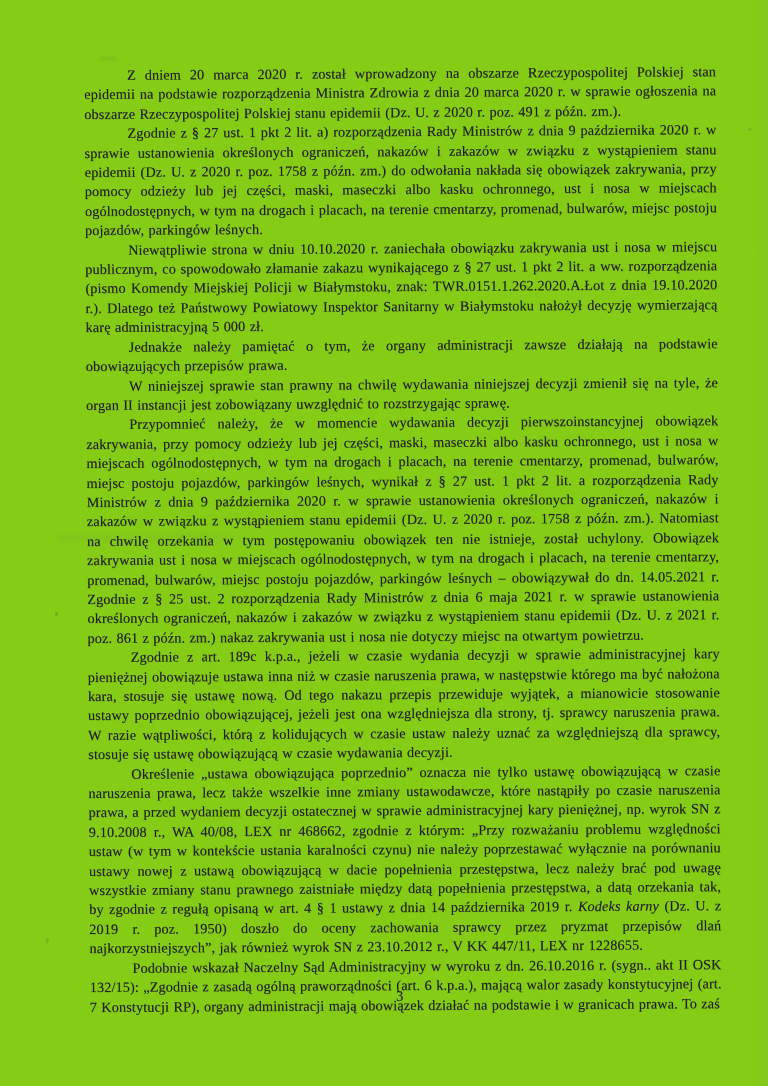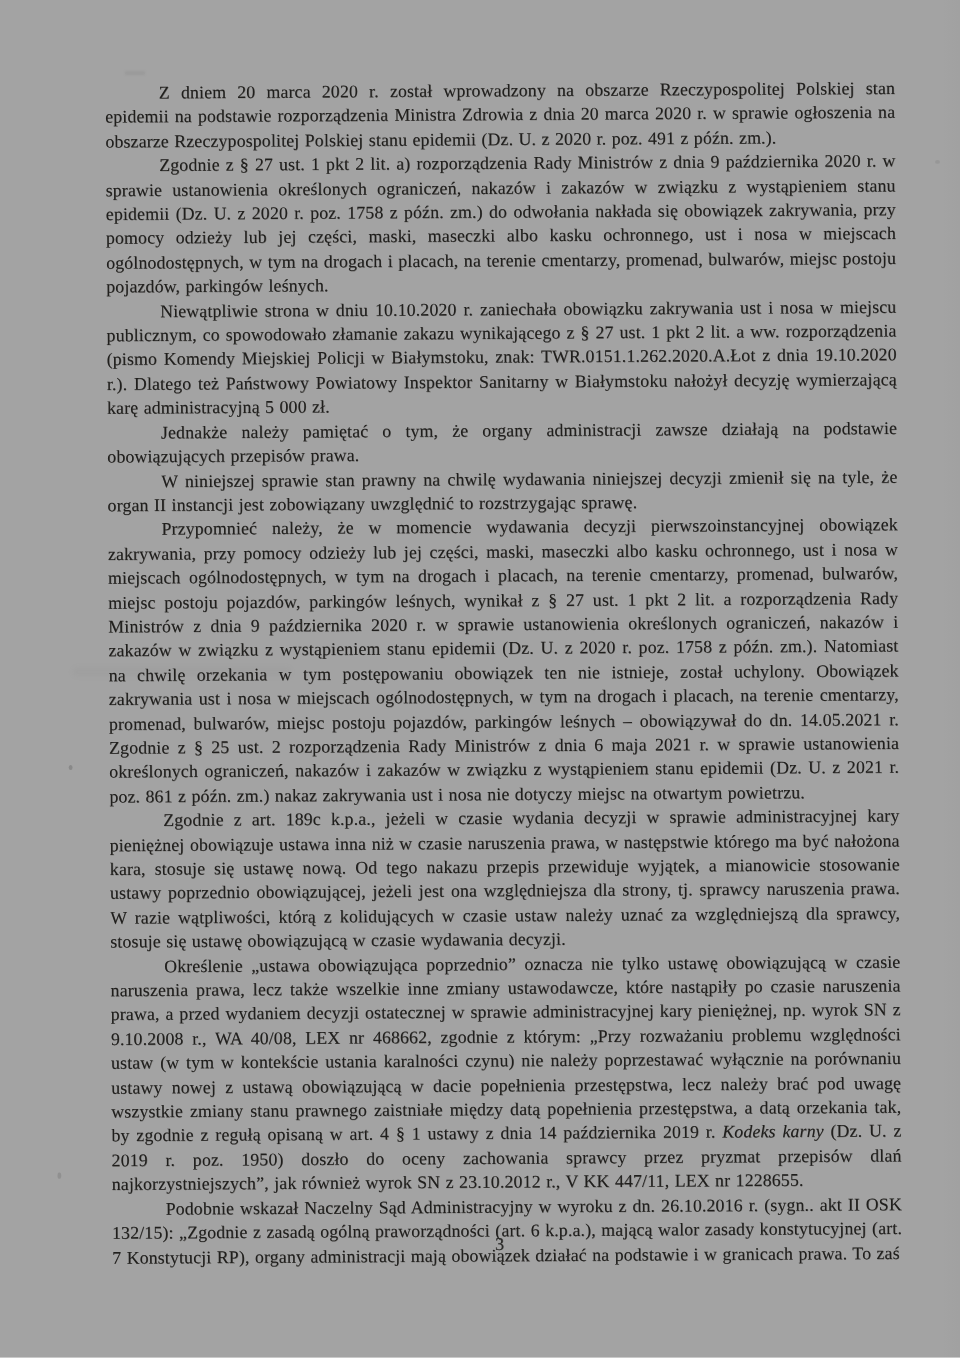--- a/index.html
+++ b/index.html
@@ -5,21 +5,21 @@
   html, body {
     margin: 0;
     padding: 0;
     background: #e8e8e8;
   }
   .page {
     position: relative;
     width: 768px;
     height: 1086px;
     margin: 0 auto;
-    background: #a3a3a3;
+    background: #84cc16;
     overflow: hidden;
     font-family: "Liberation Serif", "DejaVu Serif", serif;
   }
   
   .page::after {
     content: "";
     position: absolute;
     top: 0; right: 0;
     width: 14px; height: 100%;
     background: linear-gradient(to left, rgba(120,120,120,0.05), rgba(120,120,120,0));

